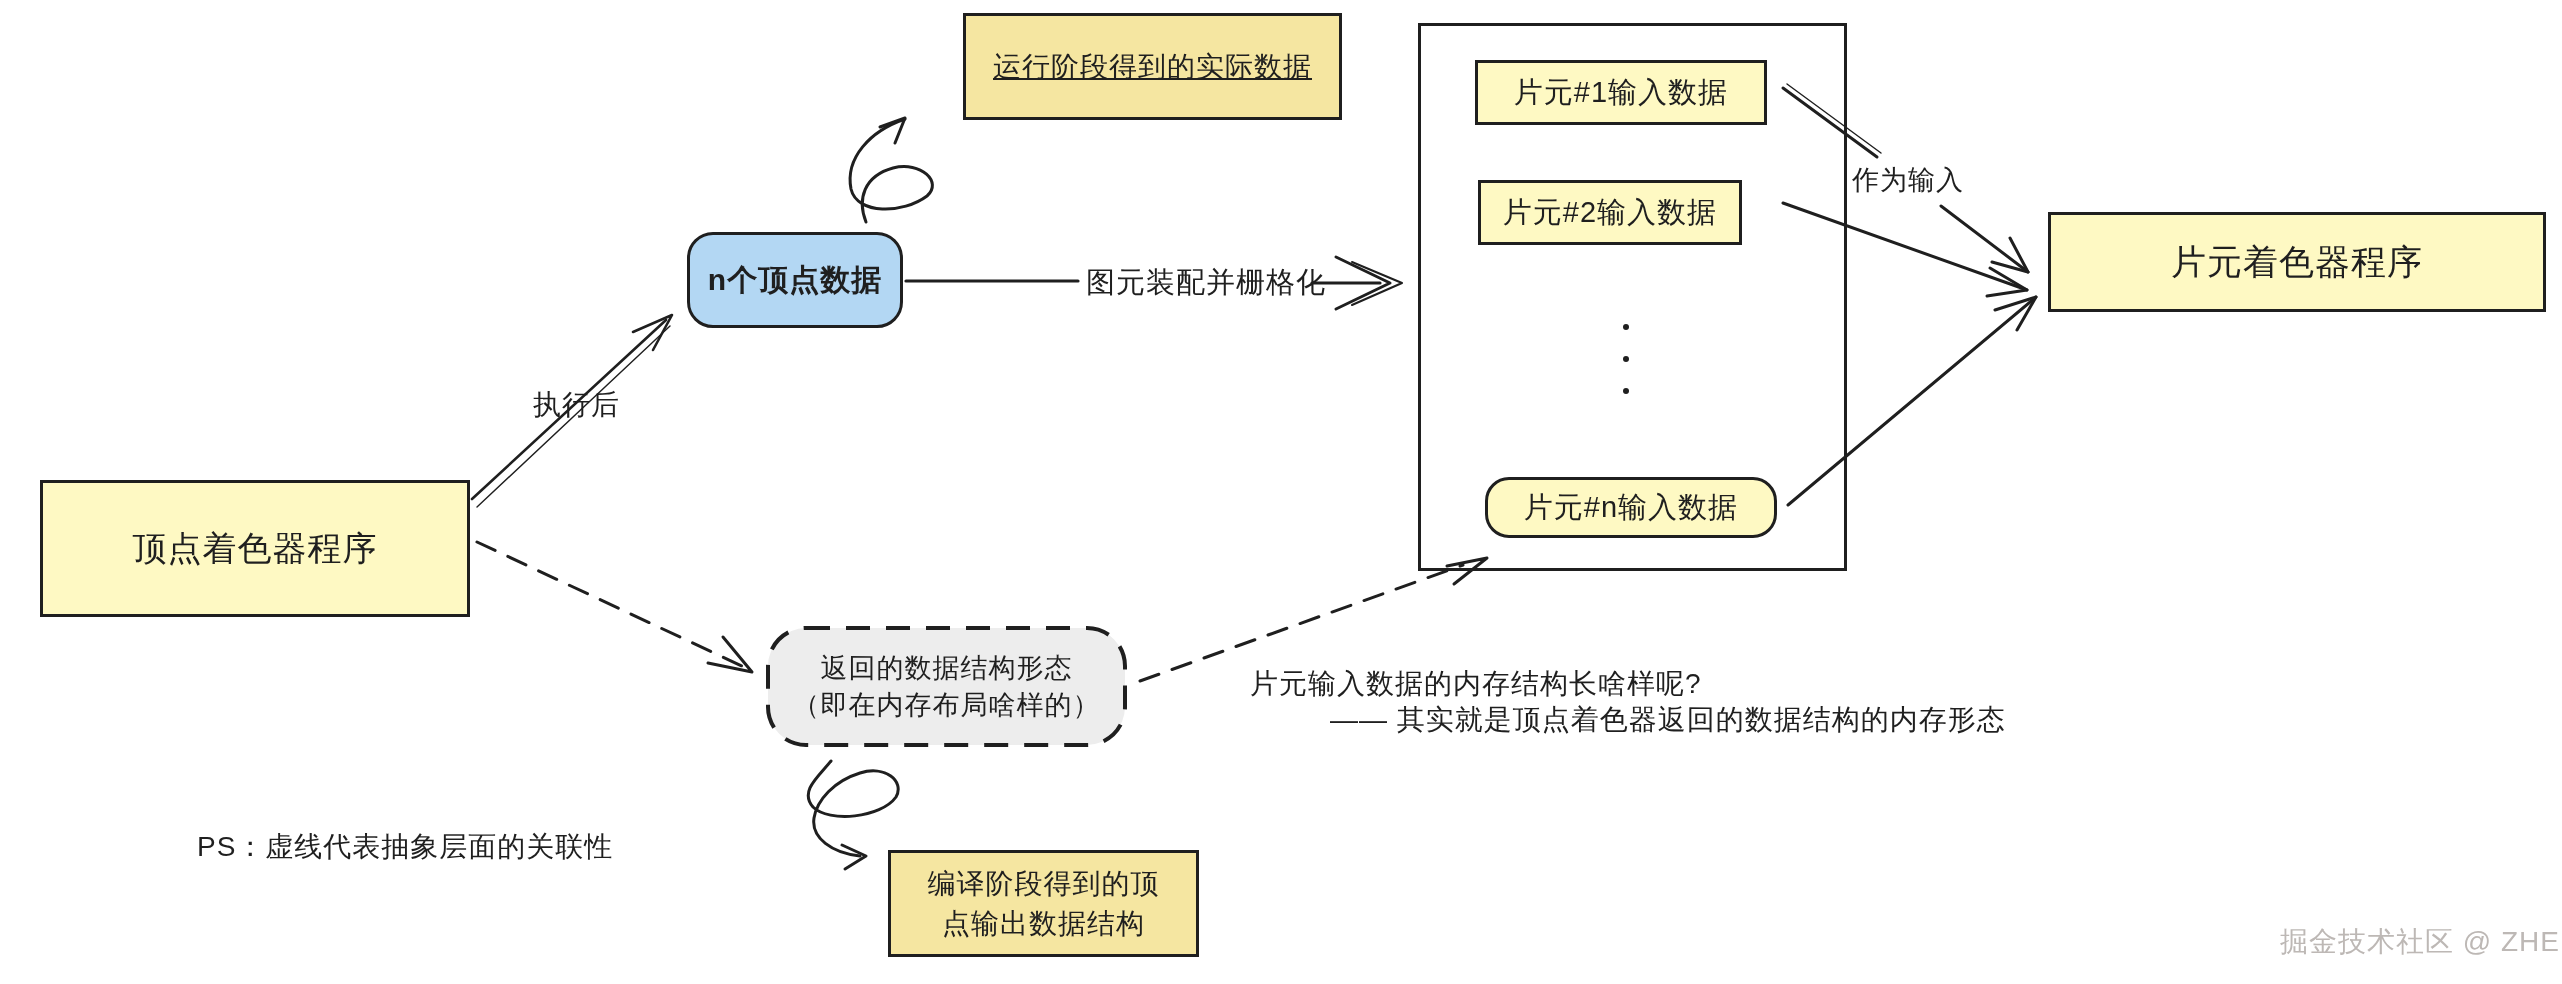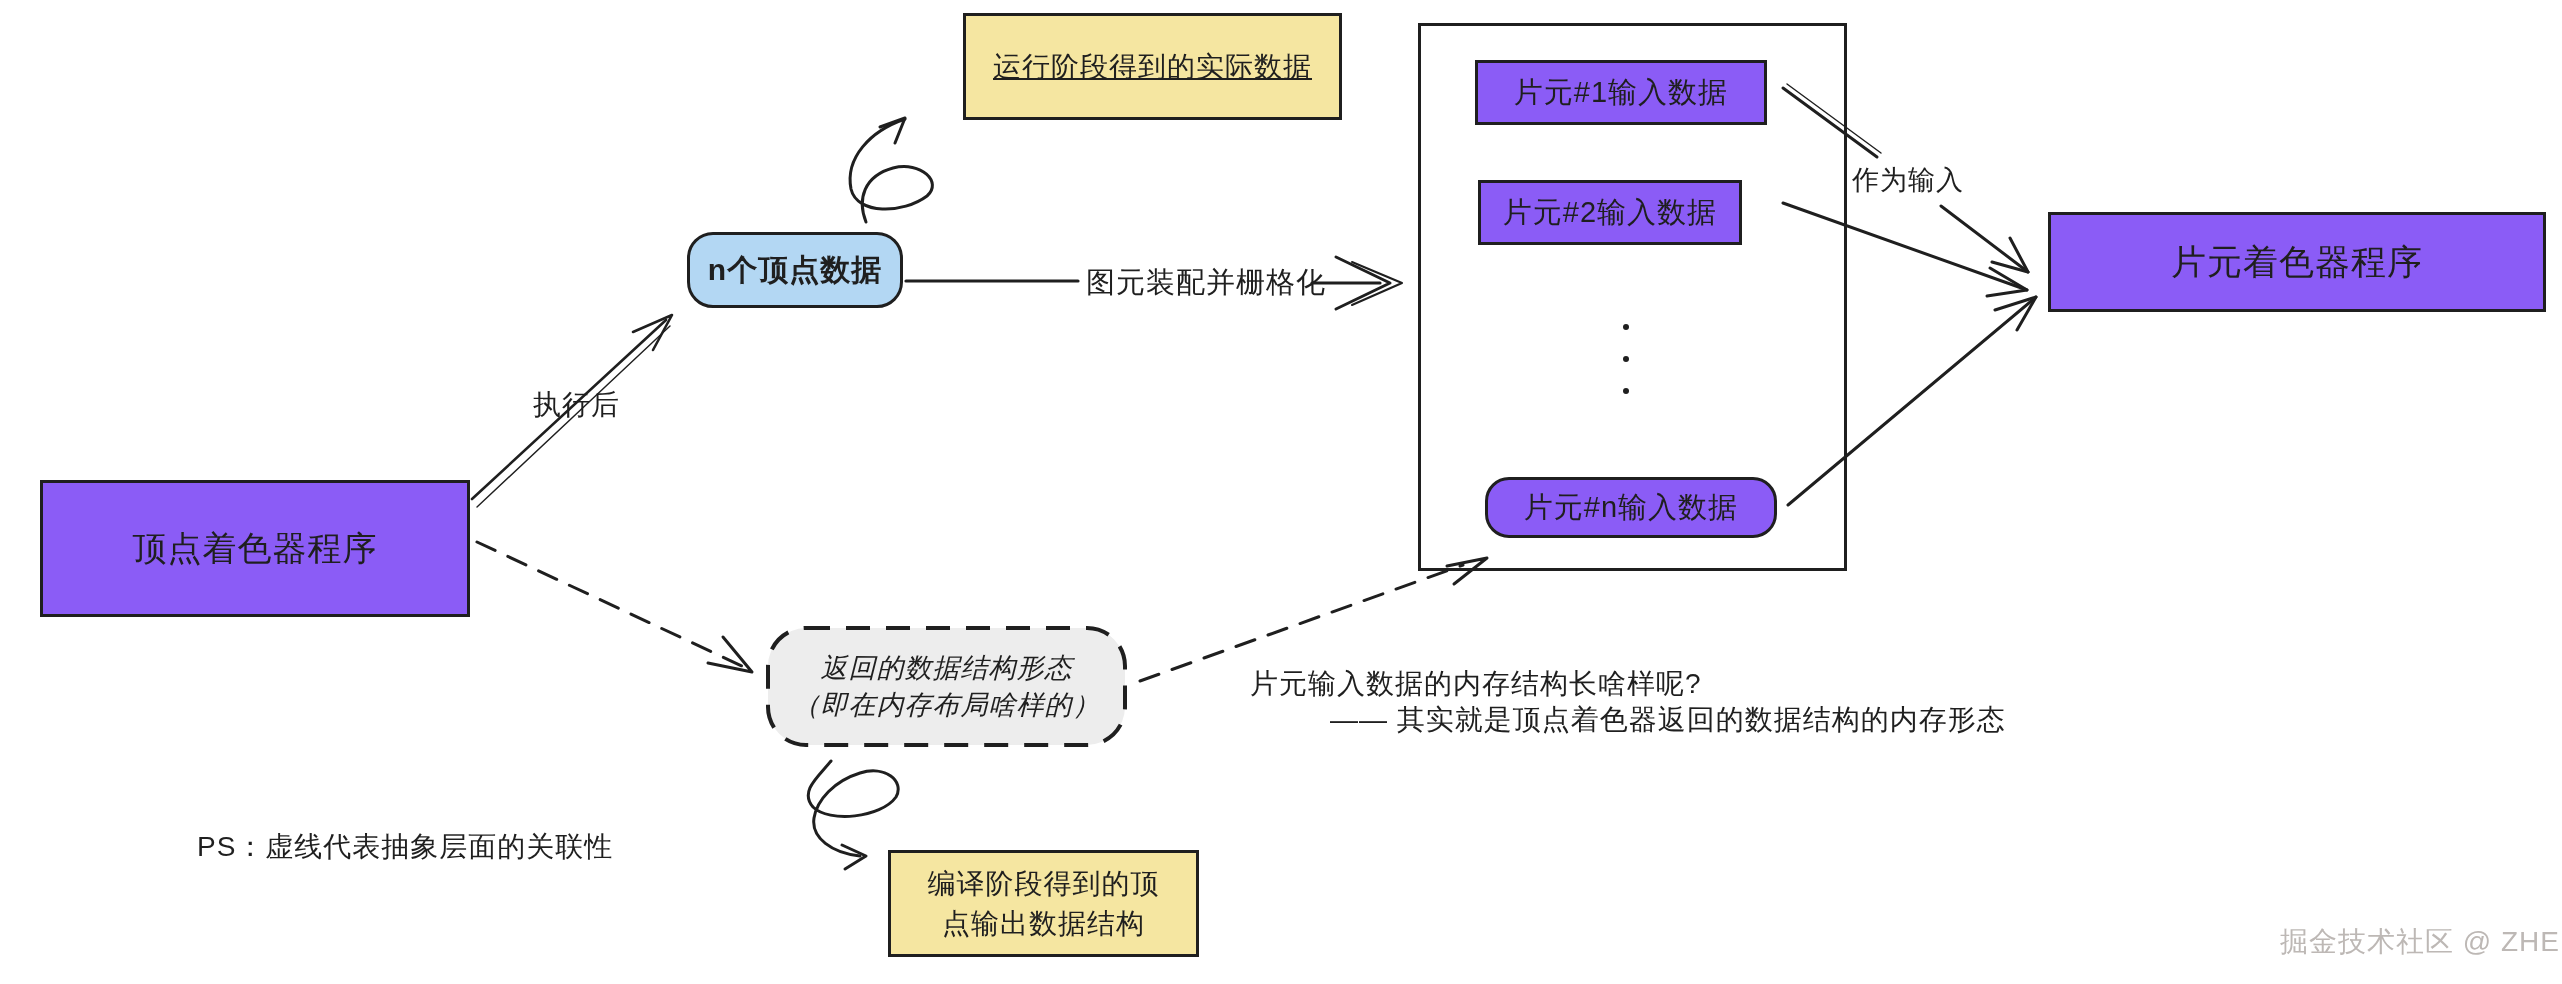--- a/index.html
+++ b/index.html
@@ -9,35 +9,35 @@
     background:#ffffff;
     font-family:"Liberation Sans",sans-serif;
     color:#1f1f1f;
     overflow:hidden;
   }
   .layer{position:absolute;left:0;top:0;width:2562px;height:984px;}
   #fills-layer{z-index:1;}
   #arrows-layer{z-index:3;pointer-events:none;}
   .node{position:absolute;z-index:2;display:flex;align-items:center;justify-content:center;
         text-align:center;box-sizing:border-box;letter-spacing:1px;font-weight:500;}
-  .rect{border:3px solid #1f1f1f;background:#8b5cf6;}
+  .rect{border:3px solid #1f1f1f;background:#fef9c3;}
   .label{position:absolute;z-index:2;white-space:nowrap;font-weight:500;letter-spacing:1px;}
 
   
   #vertex-shader-box{left:40px;top:448px;width:430px;height:137px;font-size:34px;margin-top:32px;}
   #runtime-data-box{left:963px;top:13px;width:379px;height:107px;font-size:28px;background:#f5e6a1;text-decoration:underline;}
-  #vertex-data-box{left:687px;top:232px;width:216px;height:76px;font-size:30px;font-weight:600;
+  #vertex-data-box{left:687px;top:232px;width:216px;height:96px;font-size:30px;font-weight:600;
                    background:#b3d7f3;border-radius:26px;text-align:right;}
   #fragment-container{left:1418px;top:23px;width:429px;height:548px;background:transparent;}
   #frag-1{left:1475px;top:60px;width:292px;height:65px;font-size:29px;}
   #frag-2{left:1478px;top:180px;width:264px;height:65px;font-size:29px;}
   #frag-n{left:1485px;top:477px;width:292px;height:61px;font-size:29px;border-radius:24px;}
   #fragment-shader-box{left:2048px;top:212px;width:498px;height:100px;font-size:35px;}
   #returned-struct-box{left:768px;top:628px;width:357px;height:117px;font-size:27px;line-height:37px;
-                       background:transparent;border:none;font-style:italic;}
+                       background:transparent;border:none;}
   #compiled-struct-box{left:888px;top:850px;width:311px;height:107px;font-size:28px;line-height:40px;
                        background:#f5e6a1;}
 
   #ellipsis{left:1622px;top:324px;width:8px;z-index:2;position:absolute;
             display:flex;flex-direction:column;gap:26px;align-items:center;}
   .dot{width:6px;height:6px;border-radius:50%;background:#1f1f1f;}
 
   
   #after-exec-label{left:533px;top:386px;font-size:28px;}
   #rasterize-label{left:1086px;top:263px;font-size:29px;}

